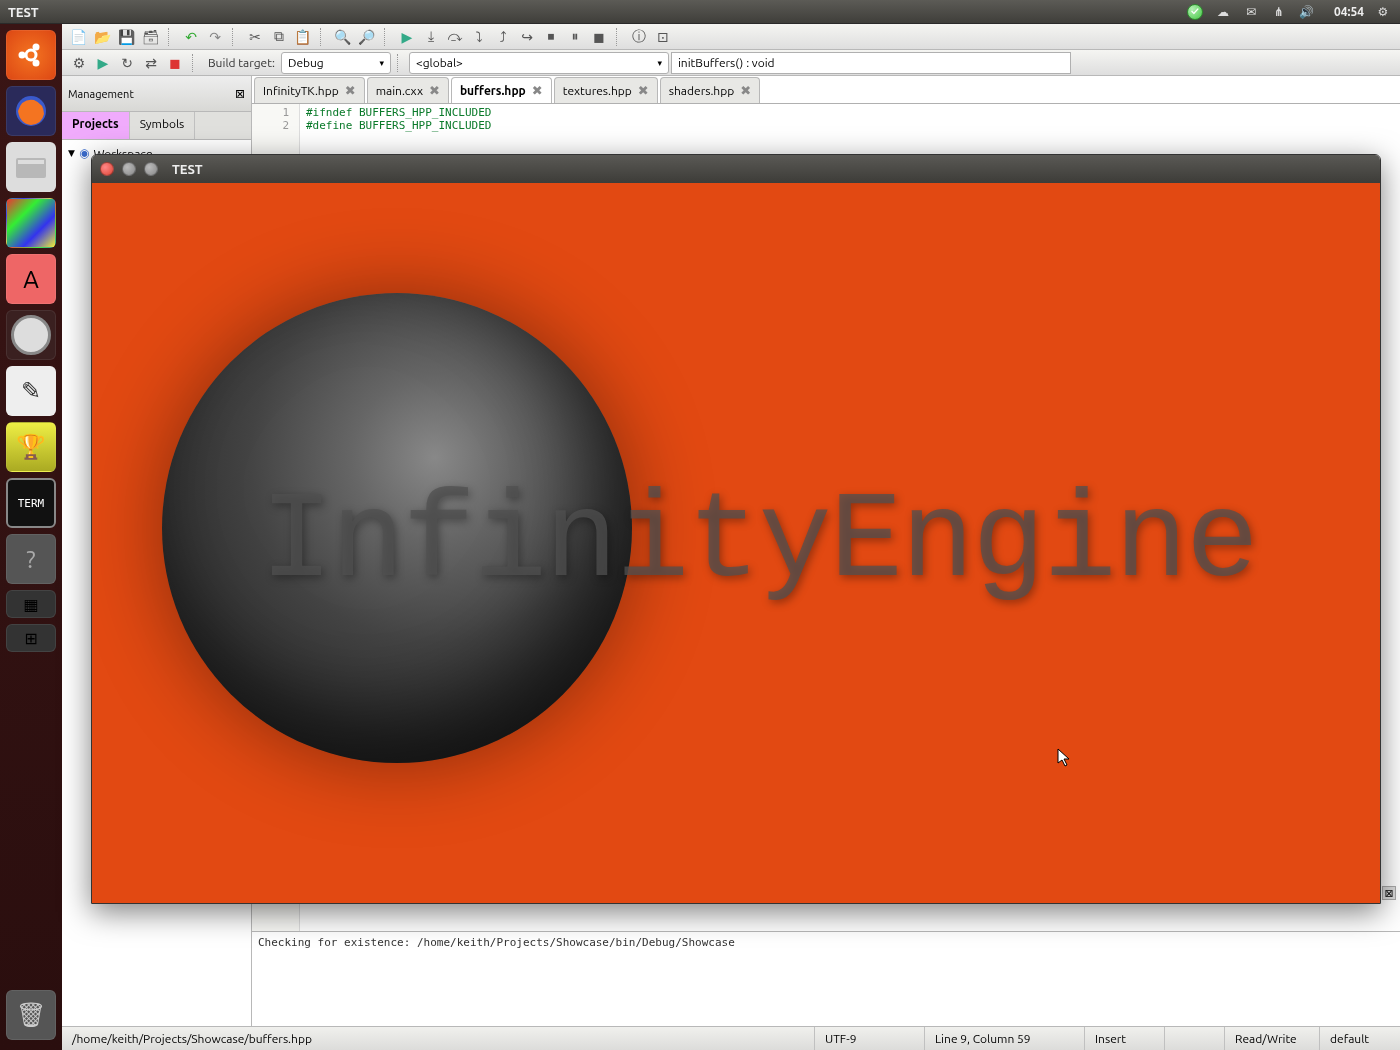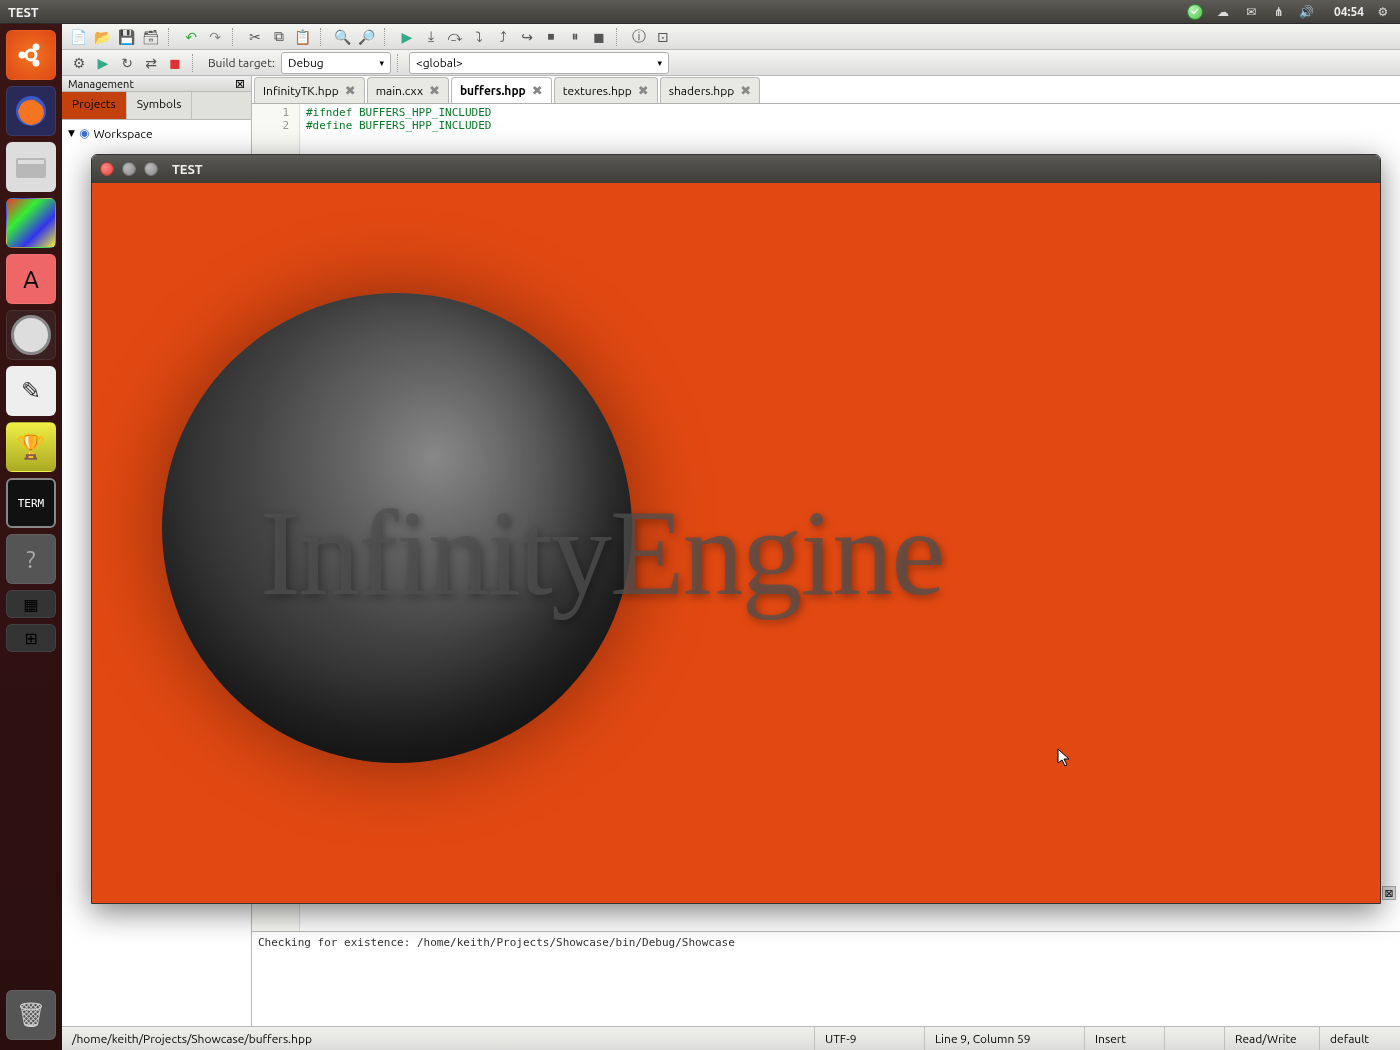--- a/index.html
+++ b/index.html
@@ -107,33 +107,33 @@
 .main-area { flex: 1; display: flex; min-height: 0; }
 
 
 .mgmt {
   width: 190px;
   border-right: 1px solid #b8b8b8;
   display: flex; flex-direction: column;
   background: #f0f0ed;
 }
 .mgmt-header {
-  height: 16px;
+  height: 36px;
   background: linear-gradient(to bottom, #eee, #d8d8d5);
   border-bottom: 1px solid #b8b8b8;
   display: flex; align-items: center; padding: 0 6px;
   font-size: 11px;
   justify-content: space-between;
 }
 .mgmt-tabs { display: flex; height: 28px; background: #e0e0dd; border-bottom: 1px solid #b8b8b8; }
 .mgmt-tab {
   padding: 5px 10px; font-size: 12px;
   border-right: 1px solid #c0c0c0;
 }
-.mgmt-tab.active { background: #c2410c; font-weight: normal; }
+.mgmt-tab.active { background: #f0abfc; font-weight: bold; }
 .mgmt-tree { flex:1; padding: 4px 6px; font-size:12px; background:#fff;}
 .tree-item { display:flex; align-items:center; gap:4px; padding:2px 0;}
 .tree-arrow { font-size:9px;}
 
 
 .editor-area { flex: 1; display: flex; flex-direction: column; min-height: 0; }
 .editor-tabs {
   height: 28px;
   background: #ffffff;
   border-bottom: 1px solid #b0b0b0;
@@ -230,27 +230,27 @@
 .sphere {
   position: absolute;
   left: 70px; top: 110px;
   width: 470px; height: 470px;
   border-radius: 50%;
   background: radial-gradient(circle at 58% 35%, #888 0%, #666 20%, #444 45%, #2e2e2e 70%, #222 100%);
   box-shadow: 0 0 80px rgba(0,0,0,0.4), inset -30px -40px 90px rgba(0,0,0,0.6);
 }
 .engine-text {
   position: absolute;
-  top: 300px;
+  top: 290px;
   left: 168px;
   font-size: 122px;
   font-weight: 400;
   color: rgba(80,80,80,0.75);
   text-shadow: 2px 3px 8px rgba(0,0,0,0.35);
-  font-family: Liberation Serif, serif;
+  font-family: Liberation Mono, monospace;
   letter-spacing: -2px;
   text-align: center;
 }
 .mouse-cursor {
   position: absolute;
   width: 14px; height: 20px;
   pointer-events: none;
 }
 .log-close-btn {
   position:absolute;
@@ -358,20 +358,23 @@
     <span class="tb-sep"></span>
     <span class="tb-label">Build target:</span>
     <div class="tb-select" style="width:110px;justify-content:space-between;">
       <span>Debug</span>
       <span style="font-size:9px;">▾</span>
     </div>
     <span class="tb-sep"></span>
     <div class="tb-select wide">
       <span>&lt;global&gt;</span>
       <span style="font-size:9px;">▾</span>
+    </div>
+    <div class="tb-text">
+      <span>initBuffers() : void</span>
     </div>
   </div>
 
   <div class="main-area">
     <div class="mgmt">
       <div class="mgmt-header">
         <span>Management</span>
         <span style="font-size:12px;">⊠</span>
       </div>
       <div class="mgmt-tabs">

